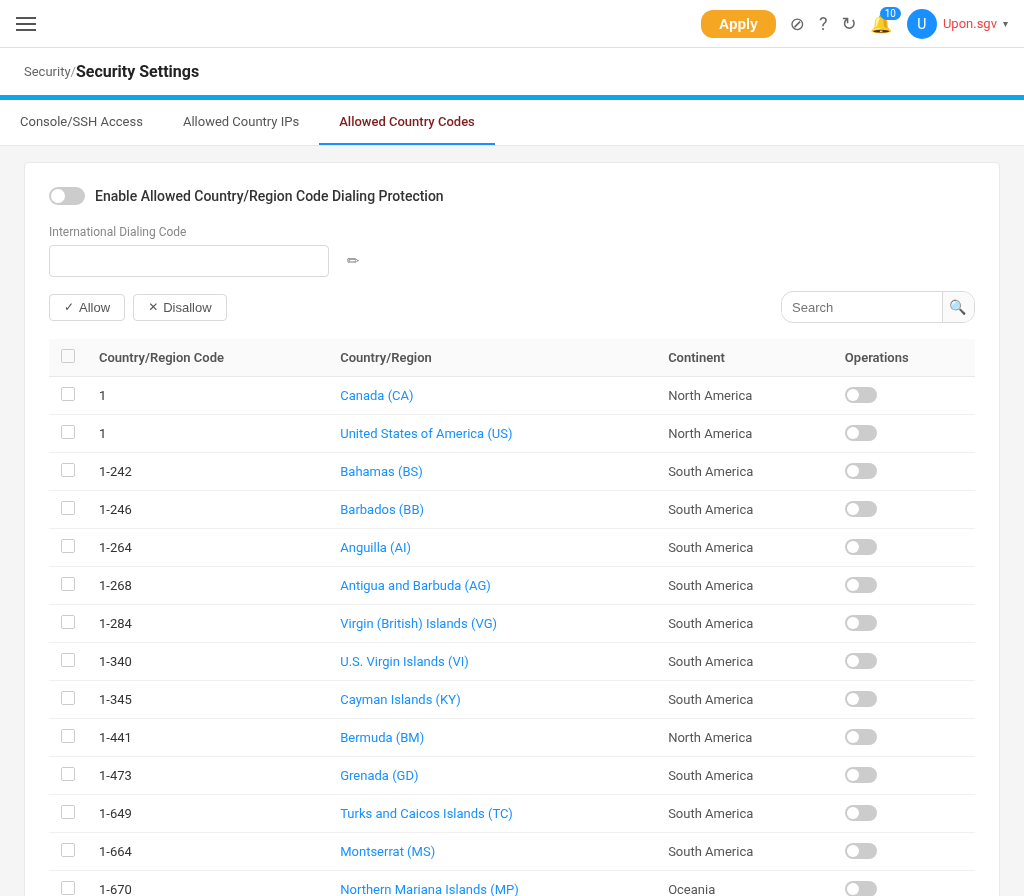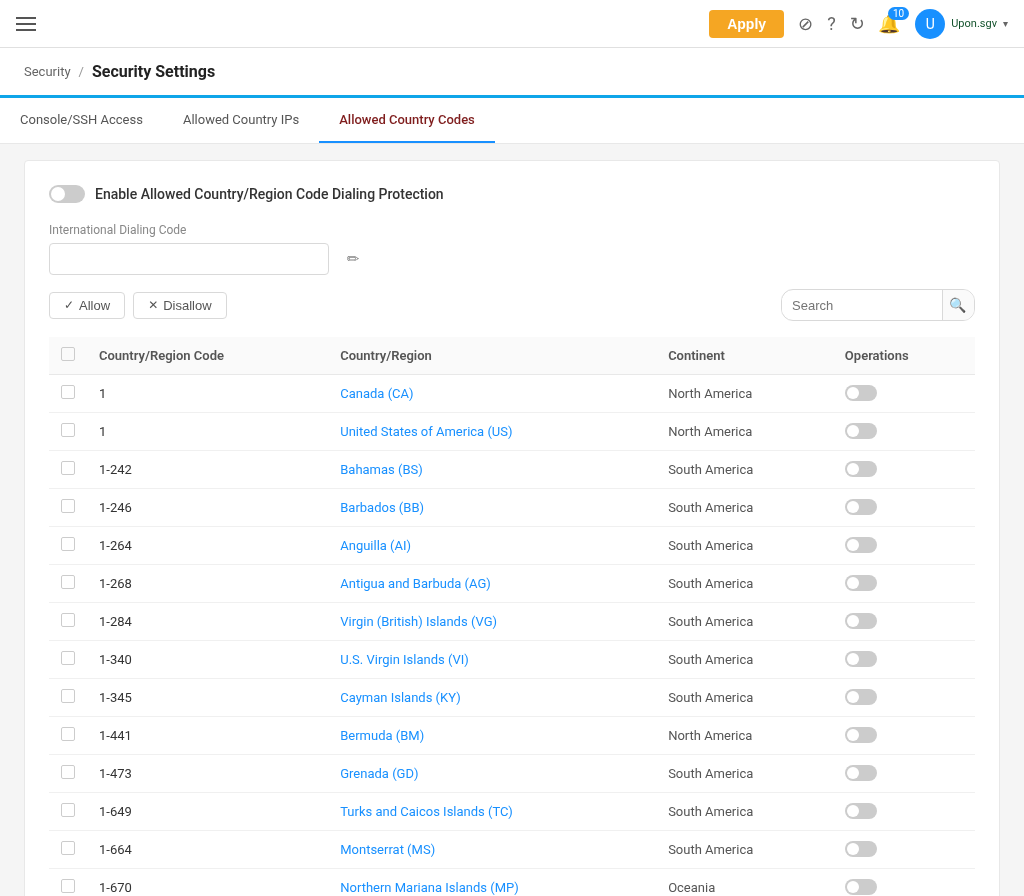--- a/index.html
+++ b/index.html
@@ -10,41 +10,41 @@
       display: flex; align-items: center; justify-content: space-between;
       background: #fff; height: 48px; padding: 0 16px;
       border-bottom: 1px solid #e0e0e0; position: relative; z-index: 10;
     }
     .topnav-left { display: flex; align-items: center; gap: 12px; }
     .hamburger-icon { display: flex; flex-direction: column; gap: 4px; cursor: pointer; }
     .hamburger-icon span { width: 20px; height: 2px; background: #555; display: block; }
     .topnav-right { display: flex; align-items: center; gap: 14px; }
     .apply-btn {
       background: #f5a623; color: #fff; border: none; padding: 6px 18px;
-      border-radius: 4px; font-size: 14px; font-weight: 600; cursor: pointer;
+      border-radius: 12px; font-size: 14px; font-weight: 600; cursor: pointer;
     }
     .nav-icon { color: #666; font-size: 18px; cursor: pointer; display: flex; align-items: center; }
     .notif-wrapper { position: relative; display: flex; align-items: center; }
     .notif-badge {
       position: absolute; top: -6px; right: -8px;
       background: #1890ff; color: #fff; font-size: 10px; font-weight: 400;
       border-radius: 10px; padding: 1px 5px; min-width: 18px; text-align: center;
     }
     .user-pill { display: flex; align-items: center; gap: 6px; cursor: pointer; }
     .user-avatar {
       width: 30px; height: 30px; border-radius: 50%; background: #1890ff;
       display: flex; align-items: center; justify-content: center; color: #fff; font-size: 14px;
     }
-    .user-name { font-size: 11px; color: #14532d; }
+    .user-name { font-size: 13px; color: #ef4444; }
     .chevron-down { font-size: 10px; color: #666; }
 
     
     .breadcrumb {
-      padding: 14px 24px; background: #fff; border-bottom: 3px solid #0ea5e9;
-      display: flex; align-items: center; gap: 8px;
+      padding: 14px 24px; background: #fff; border-bottom: 5px solid #0ea5e9;
+      display: flex; align-items: center; gap: 0;
     }
     .breadcrumb-item { color: #666; font-size: 13px; }
     .breadcrumb-sep { color: #999; }
     .breadcrumb-current { font-size: 16px; font-weight: 700; color: #222; }
 
     
     .main-content { padding: 0 24px 24px; background: #f5f5f5; min-height: calc(100vh - 100px); }
 
     
     .tabs-bar {

